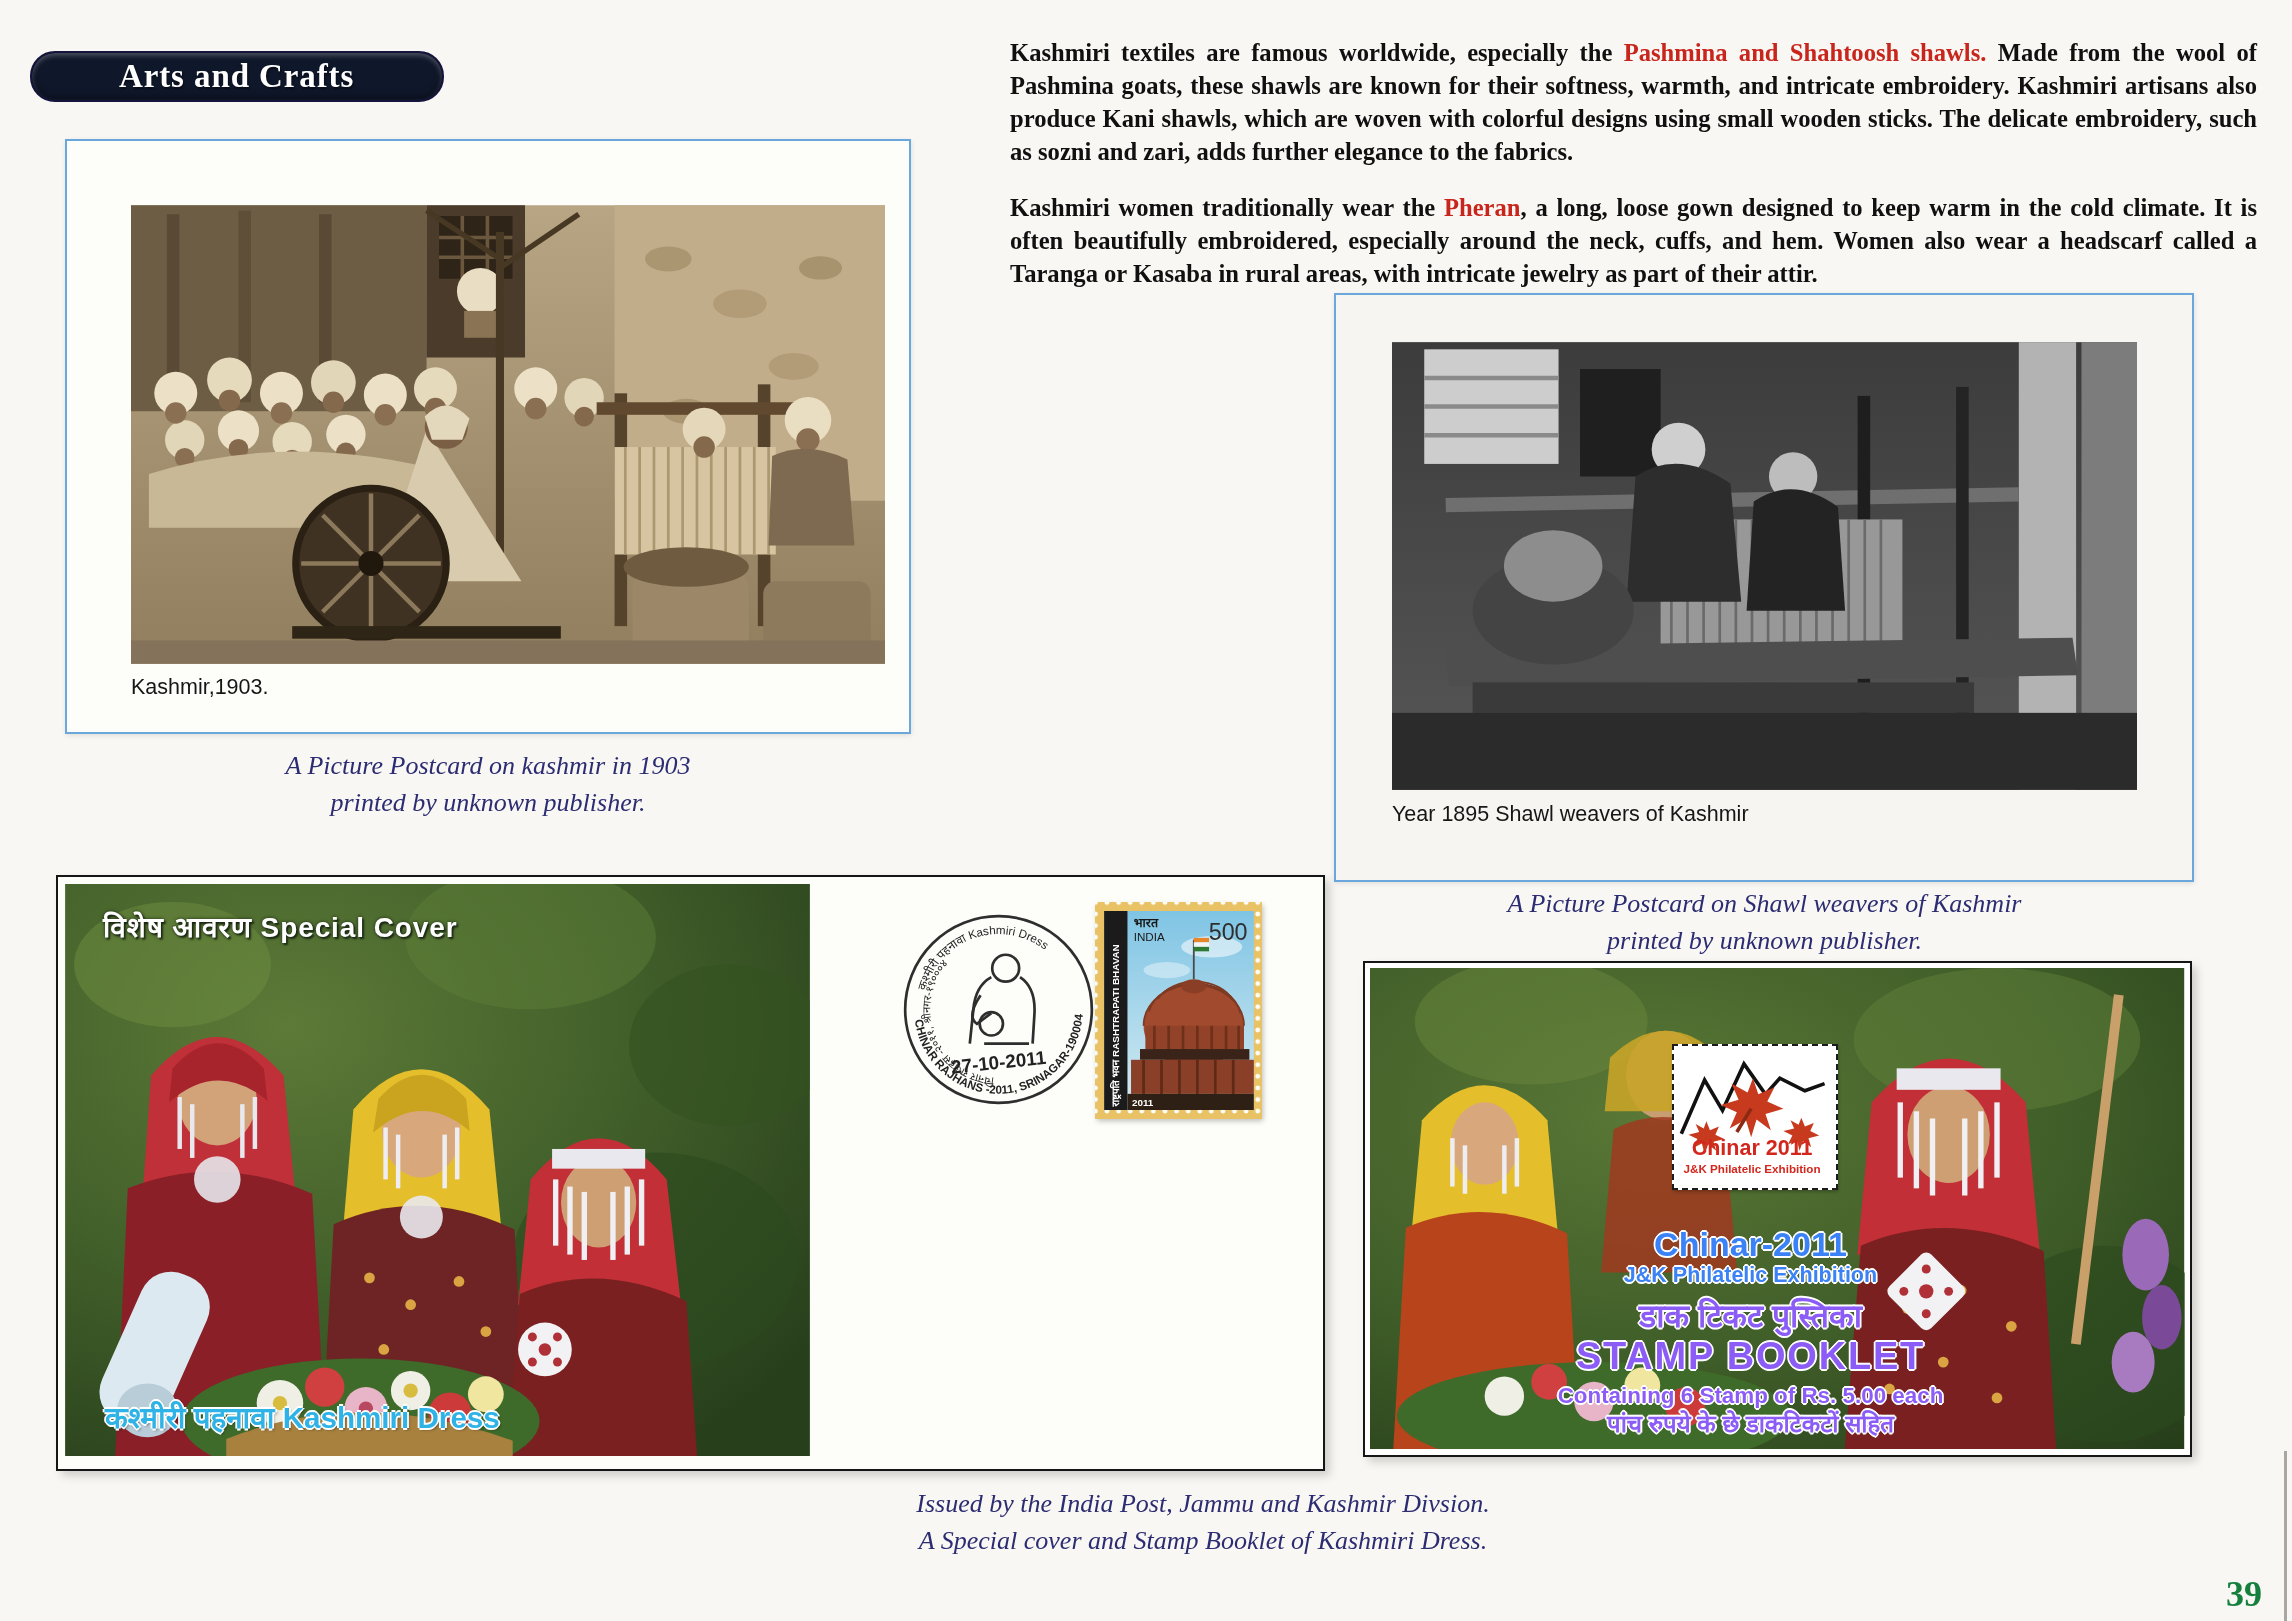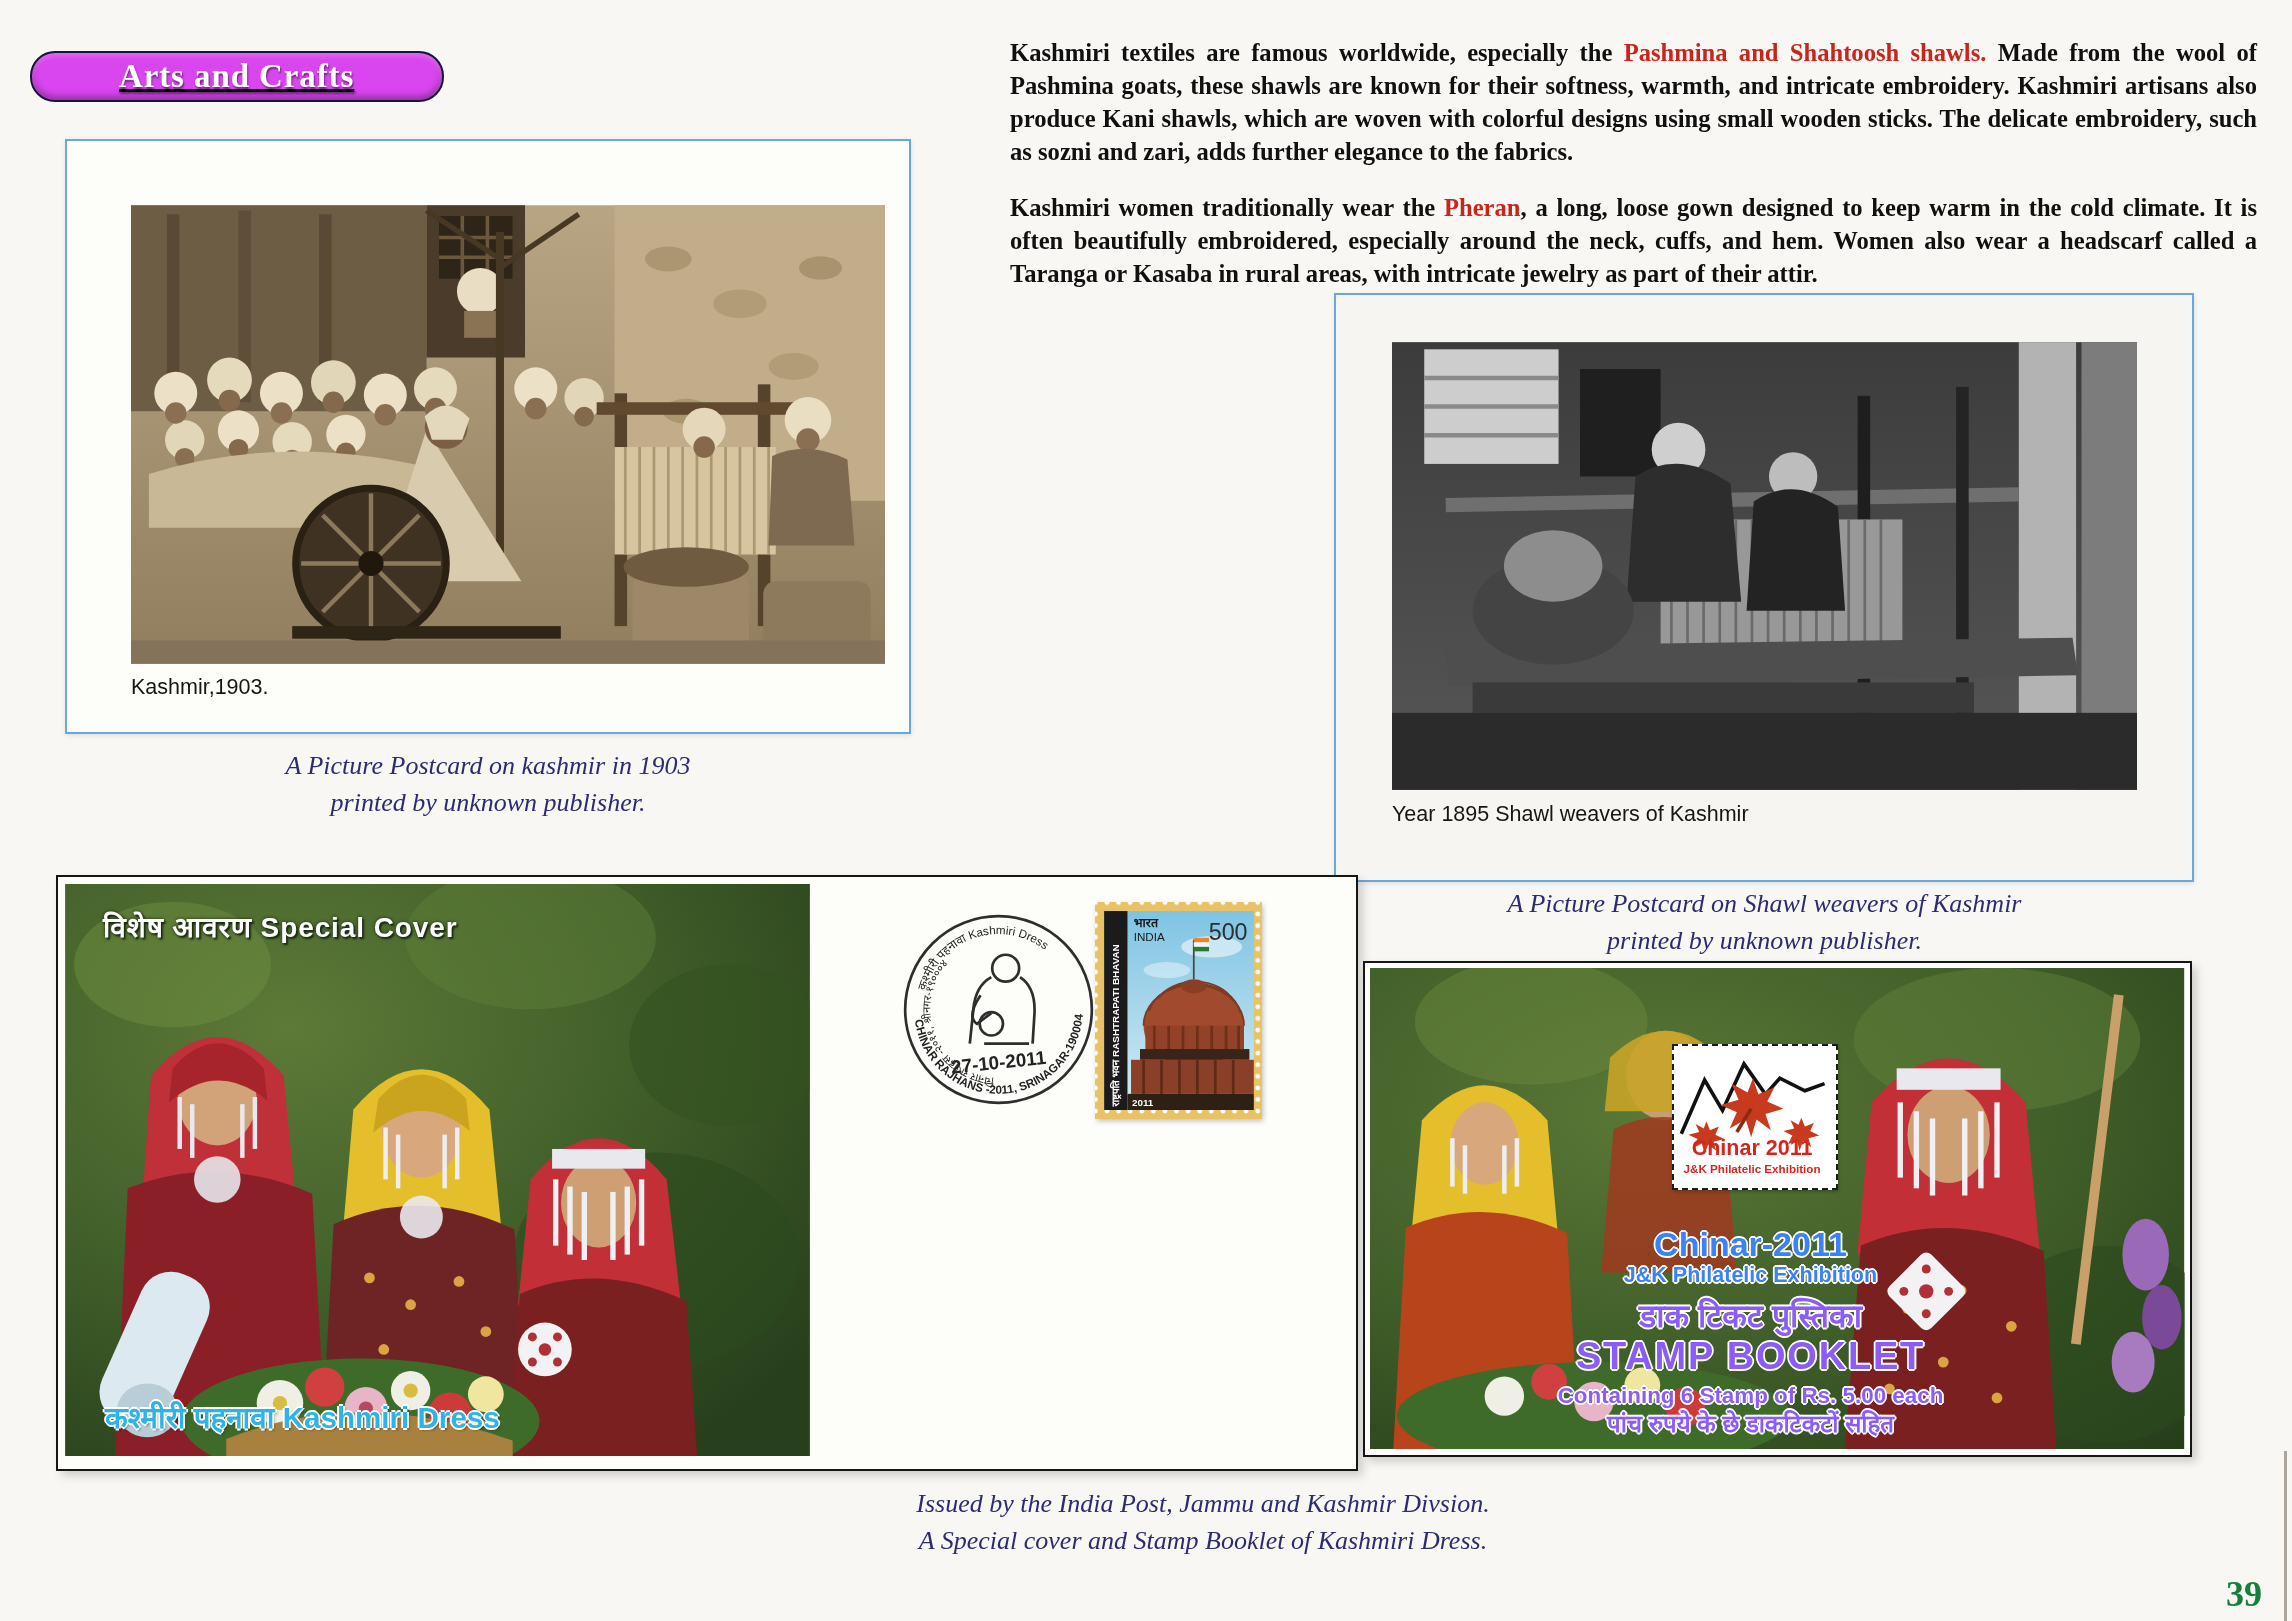--- a/index.html
+++ b/index.html
@@ -1,44 +1,44 @@
 <!DOCTYPE html>
 <html style="font-size:14.3px"><head>
 <meta charset="utf-8">
 <style>
   html,body{margin:0;padding:0;background:#e9e7e2;}
   .page{position:relative;width:2293px;height:1621px;background:#f8f7f3;overflow:hidden;
         font-family:"Liberation Serif",serif;}
   .abs{position:absolute;}
 
   
-  .title-pill{left:29.6px;top:51px;width:410px;height:47px;background:#d946ef;
+  .title-pill{left:29.6px;top:51px;width:410px;height:47px;background:#0f172a;
     border:2.7px solid #14143c;border-radius:25px;display:flex;align-items:center;justify-content:center;
-    box-shadow:inset 0 2.7px 5.4px rgba(255,255,255,.25), inset 0 -3.6px 7.2px rgba(0,0,0,.35);text-decoration:underline;}
+    box-shadow:inset 0 2.7px 5.4px rgba(255,255,255,.25), inset 0 -3.6px 7.2px rgba(0,0,0,.35);}
   .title-pill span{color:#fff;font-weight:bold;font-size:33px;letter-spacing:0.9px;
     font-family:"Liberation Serif",serif;text-shadow:0.9px 1.8px 1.8px rgba(0,0,0,.5);}
 
   
   .intro{left:1010px;top:36px;width:1247px;color:#101010;}
   .body-text{font-family:"Liberation Serif",serif;font-weight:bold;font-size:24.6px;
     line-height:33px;text-align:justify;margin:0 0 23px 0;}
   .red{color:#c8251d;}
 
   
   .pc-frame{border:2.7px solid #69a7dc;background:#fdfdfa;box-shadow:0.9px 1.8px 5.4px rgba(0,0,0,.12);}
   .pc1{left:65px;top:139px;width:842px;height:591px;}
   .pc2{left:1334px;top:293px;width:856px;height:585px;background:#f6f5f1;}
   .photo-label{font-family:"Liberation Sans",sans-serif;font-size:21.5px;color:#161616;}
 
   .caption{font-family:"Liberation Serif",serif;font-style:italic;color:#2c2c72;
     font-size:26px;line-height:37px;text-align:center;}
 
   
   .cover{left:56px;top:875px;width:1265px;height:592px;background:#fdfdfa;border:2.7px solid #161616;
-    box-shadow:4.5px 5.4px 9px rgba(0,0,0,.18);padding-left:33px;}
+    box-shadow:4.5px 5.4px 9px rgba(0,0,0,.18);}
   .cover-header{left:45px;top:30px;font-family:"Liberation Sans",sans-serif;font-size:28px;font-weight:bold;
     color:#fff;text-shadow:0 0 3.6px #1c2a14,1.8px 1.8px 1.8px #1c2a14;letter-spacing:0.9px;}
   .cover-footer{left:47px;top:519px;font-family:"Liberation Sans",sans-serif;font-size:29.6px;font-weight:bold;
     color:#2fb3e6;text-shadow:-1.8px 0 #fff,1.8px 0 #fff,0 -1.8px #fff,0 1.8px #fff,1.8px 1.8px 2.7px rgba(0,0,0,.4);}
 
   
   .stamp{left:1037px;top:25px;width:167px;height:217px;
     background:radial-gradient(circle,#fdfdf8 2.1px,transparent 2.7px) -5.4px -5.4px/11.6px 11.6px repeat,#e9c266;
     box-shadow:1.8px 2.7px 5.4px rgba(0,0,0,.25);}
   .stamp-inner{position:absolute;left:9px;top:9px;width:150px;height:199px;}

